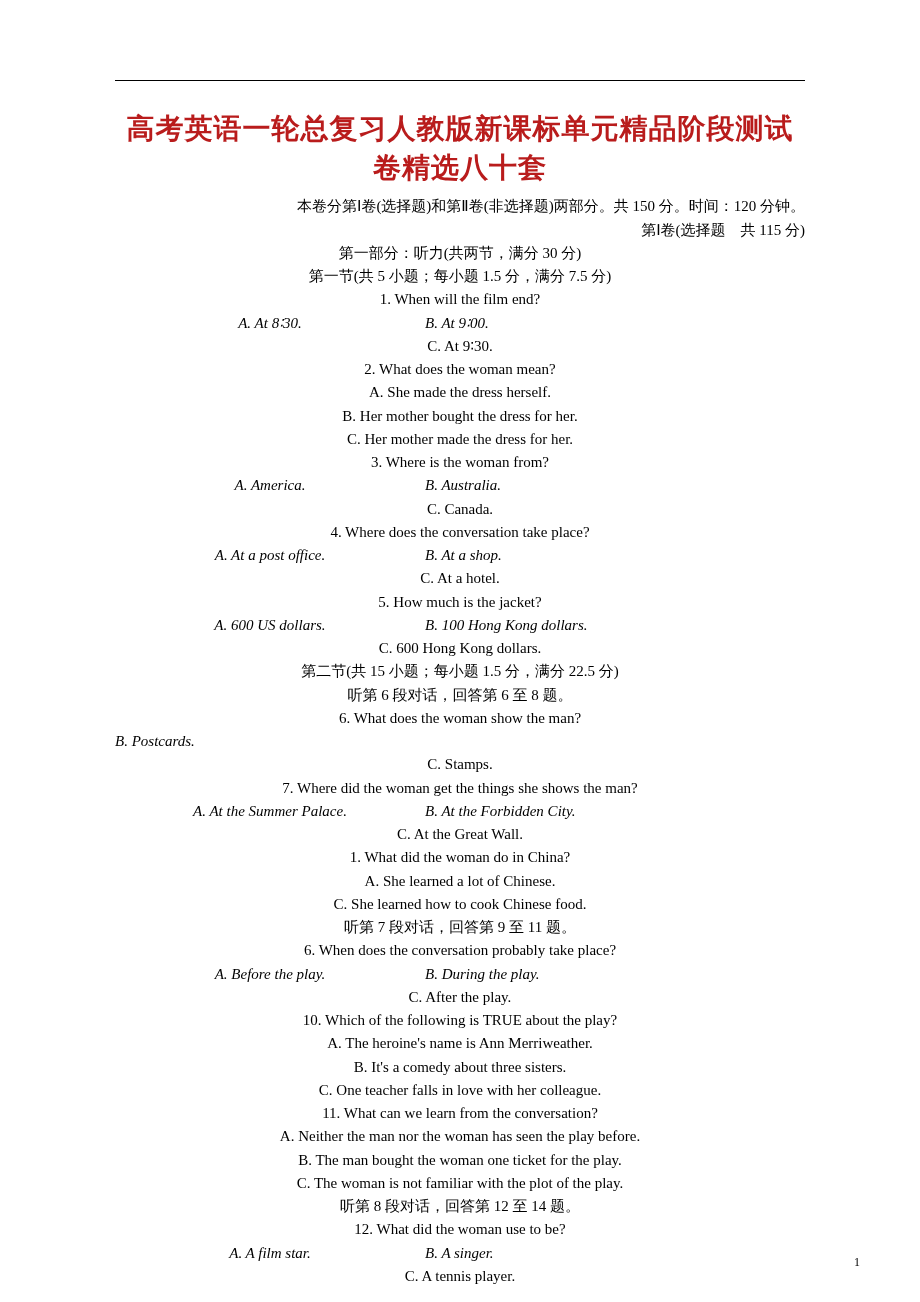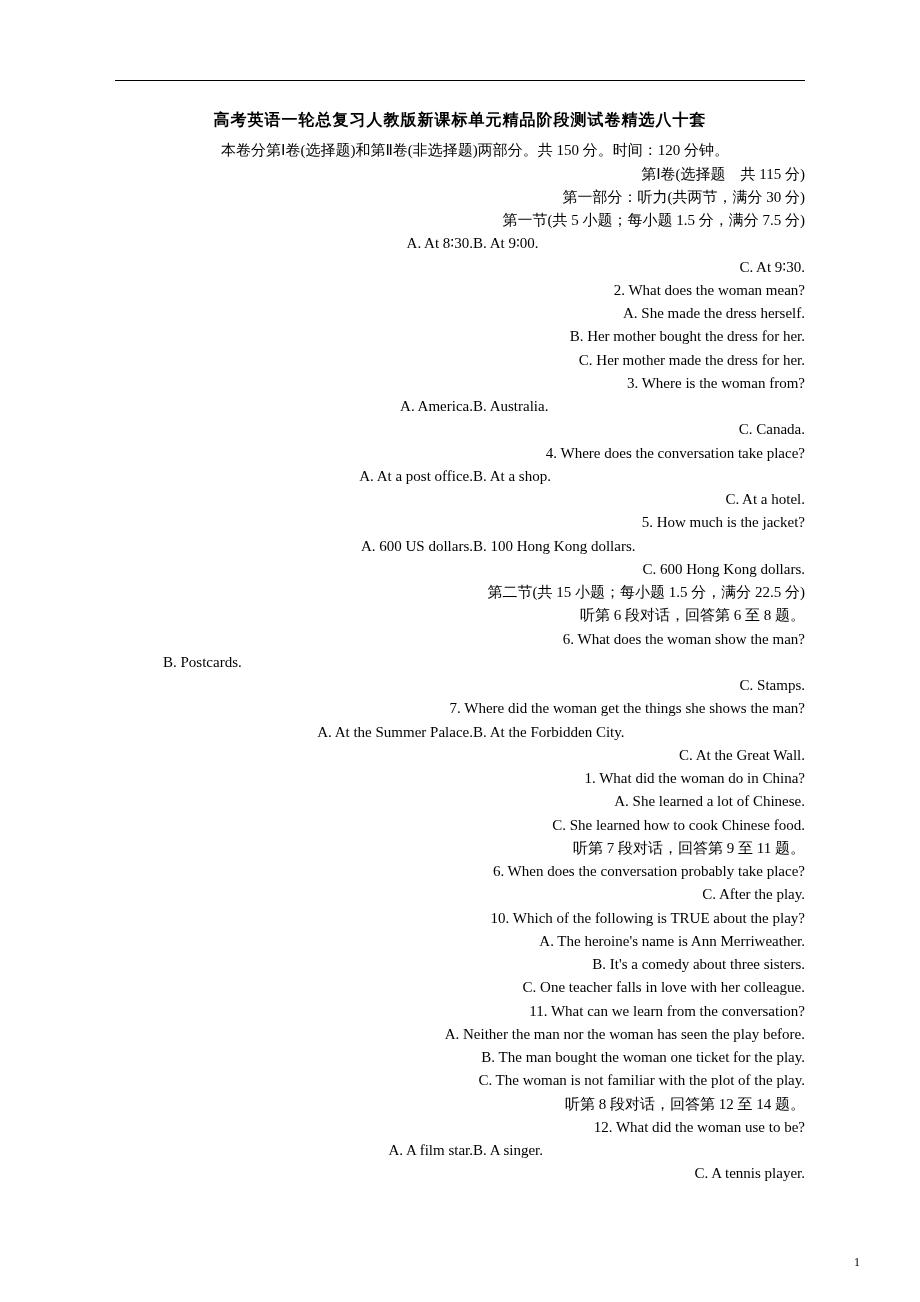--- a/index.html
+++ b/index.html
@@ -12,41 +12,41 @@
       color: #000;
       width: 920px;
       box-sizing: border-box;
     }
     .header-line {
       border-top: 1px solid #000;
       margin-bottom: 28px;
       width: 100%;
     }
     .title {
-      color: #000000;
+      color: #b91c1c;
       font-weight: bold;
-      font-size: 16px;
+      font-size: 28px;
       text-align: center;
       margin-bottom: 8px;
       letter-spacing: 1px;
       line-height: 1.4;
     }
     .subtitle {
-      text-align: center;
+      text-align: right;
       text-indent: 2em;
     }
     .section-header {
       text-align: right;
     }
     .content {
-      text-align: right;
-      margin-left: 48px;
+      text-align: center;
     }
     .options-row {
       display: flex;
+      font-style: italic;
     }
     .option-a {
       flex: 0 0 310px;
     }
     .page-number {
       position: fixed;
       bottom: 30px;
       right: 60px;
       font-size: 12px;
     }
@@ -58,20 +58,21 @@
 
 <div class="title">高考英语一轮总复习人教版新课标单元精品阶段测试卷精选八十套</div>
 
 <div class="subtitle">本卷分第Ⅰ卷(选择题)和第Ⅱ卷(非选择题)两部分。共 150 分。时间：120 分钟。</div>
 <div class="section-header">第Ⅰ卷(选择题　共 115 分)</div>
 
 <div class="content">
   <div>第一部分：听力(共两节，满分 30 分)</div>
   <div>第一节(共 5 小题；每小题 1.5 分，满分 7.5 分)</div>
 
+  <div>1. When will the film end?</div>
   <div class="options-row">
     <span class="option-a">A. At 8∶30.</span>
     <span>B. At 9∶00.</span>
   </div>
   <div>C. At 9∶30.</div>
 
   <div>2. What does the woman mean?</div>
   <div>A. She made the dress herself.</div>
   <div>B. Her mother bought the dress for her.</div>
   <div>C. Her mother made the dress for her.</div>
@@ -113,20 +114,24 @@
   </div>
   <div>C. At the Great Wall.</div>
 
   <div>1. What did the woman do in China?</div>
   <div>A. She learned a lot of Chinese.</div>
   <div>C. She learned how to cook Chinese food.</div>
 
   <div>听第 7 段对话，回答第 9 至 11 题。</div>
 
   <div>6. When does the conversation probably take place?</div>
+  <div class="options-row">
+    <span class="option-a">A. Before the play.</span>
+    <span>B. During the play.</span>
+  </div>
   <div>C. After the play.</div>
 
   <div>10. Which of the following is TRUE about the play?</div>
   <div>A. The heroine's name is Ann Merriweather.</div>
   <div>B. It's a comedy about three sisters.</div>
   <div>C. One teacher falls in love with her colleague.</div>
 
   <div>11. What can we learn from the conversation?</div>
   <div>A. Neither the man nor the woman has seen the play before.</div>
   <div>B. The man bought the woman one ticket for the play.</div>

